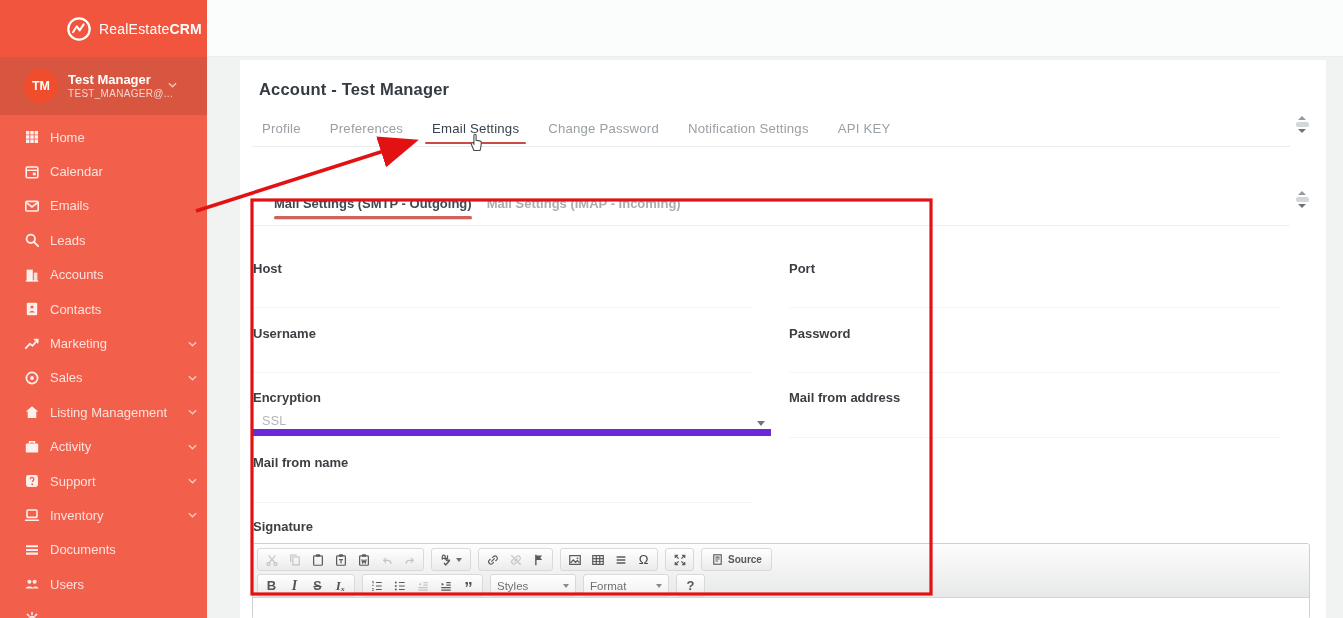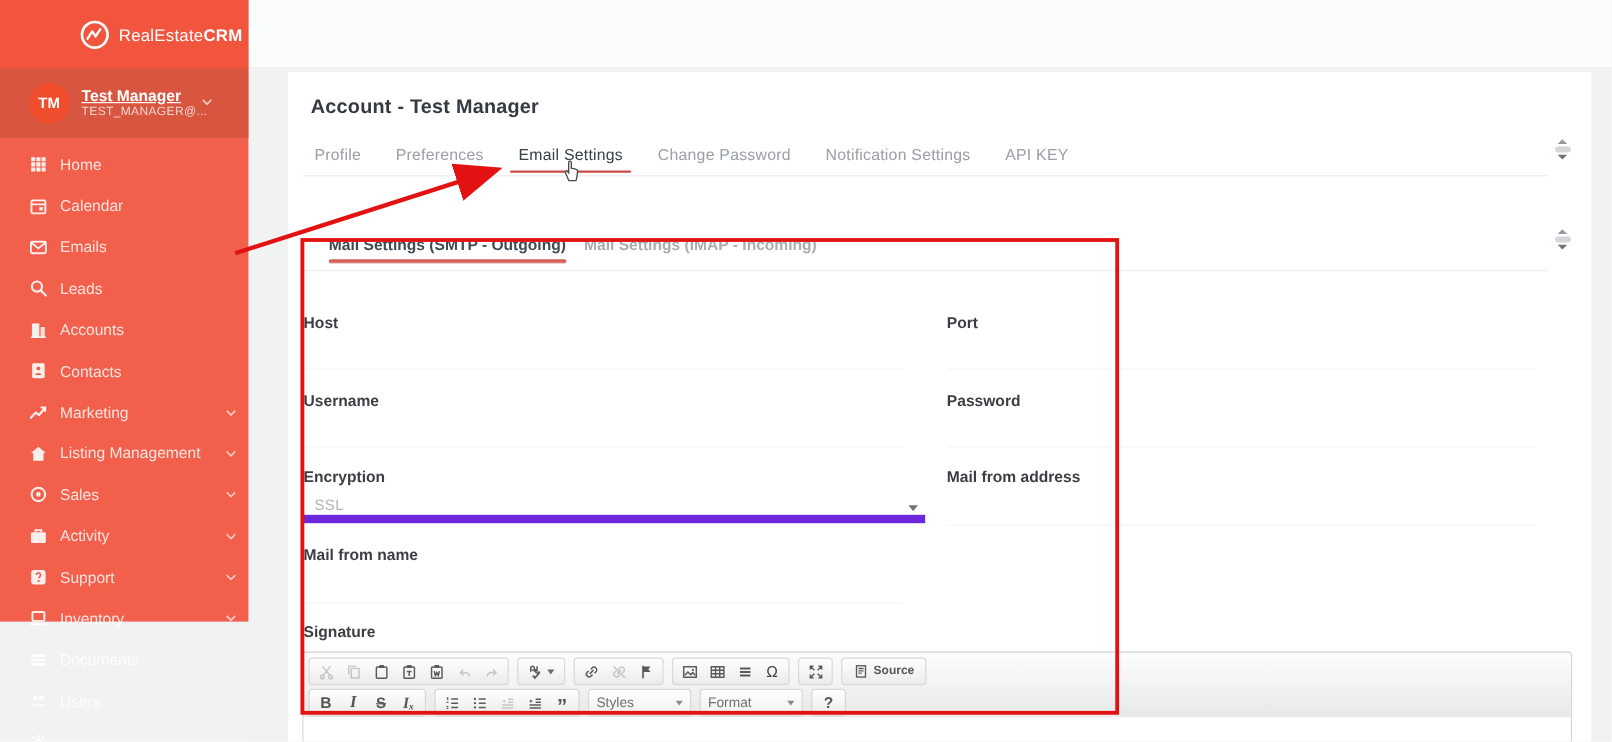--- a/index.html
+++ b/index.html
@@ -1,30 +1,30 @@
 <!DOCTYPE html>
 <html><head>
 <meta charset="utf-8">
 <style>
   * { margin:0; padding:0; box-sizing:border-box; }
   html,body { width:1343px; height:618px; }
   body { position:relative; overflow:hidden; background:#f1f2f3;
          font-family:"Liberation Sans", sans-serif; -webkit-font-smoothing:antialiased; }
 
   
-  .sidebar { position:absolute; left:0; top:0; width:207px; height:518px; background:#f25f4b; z-index:5; }
+  .sidebar { position:absolute; left:0; top:0; width:207px; height:618px; background:#f25f4b; z-index:5; }
   .logo-row { height:57px; background:#f2553e; display:flex; align-items:center; padding-left:66px; cursor:pointer; }
   .logo-row svg { width:26px; height:26px; margin-right:7px; flex:none; }
   .brand { color:#fff; font-size:14px; letter-spacing:.2px; white-space:nowrap; }
   .brand b { font-weight:800; }
   .user-row { height:58px; background:#d8553f; display:flex; align-items:center; padding-left:24px; position:relative; cursor:pointer; }
   .u-avatar { width:34px; height:34px; border-radius:50%; background:#ef4d2b; color:#fff; font-weight:bold;
               font-size:12.5px; display:flex; align-items:center; justify-content:center; flex:none; }
   .u-meta { margin-left:10px; line-height:1.25; }
-  .u-name { color:#fff; font-size:13px; font-weight:bold;text-decoration:underline; }
+  .u-name { color:#fff; font-size:13px; font-weight:bold; }
   .u-email { color:rgba(255,255,255,.75); font-size:10px; letter-spacing:.3px; }
   .u-chev { position:absolute; left:168px; top:25px; }
   .menu { position:absolute; top:120px; left:0; right:0; }
   .menu-item { height:34.4px; display:flex; align-items:center; padding:0 10px 0 24px;
                color:rgba(255,255,255,.82); font-size:13px; cursor:pointer; }
   .menu-item svg.mi { width:16px; height:16px; margin-right:10px; flex:none; color:rgba(255,255,255,.9); }
   .menu-item .chev { margin-left:auto; }
   .chev-svg { width:9px; height:6px; }
   .chev-svg path { stroke:rgba(255,255,255,.65); stroke-width:1.6; fill:none; }
 
@@ -191,33 +191,33 @@
             <path d="M1.8 12.2l4-4.4 2.8 2 4.8-5.8" fill="none" stroke="currentColor" stroke-width="1.8" stroke-linecap="round" stroke-linejoin="round"></path>
             <path d="M10.6 3.6h3v3" fill="none" stroke="currentColor" stroke-width="1.8" stroke-linecap="round"></path>
           </svg>
         <span>Marketing</span>
         <svg class="chev chev-svg" viewBox="0 0 10 6">
             <path d="M1 1l4 4 4-4"></path>
           </svg>
       </div>
       <div class="menu-item">
         <svg class="mi" viewBox="0 0 16 16">
-            <path d="M8 2.2L1.8 7.6h1.9V14h8.6V7.6h1.9z" fill="currentColor"></path>
-          </svg>
-        <span>Listing Management</span>
+            <circle cx="8" cy="8" r="5.6" fill="none" stroke="currentColor" stroke-width="1.7"></circle>
+            <circle cx="8" cy="8" r="1.9" fill="currentColor"></circle>
+          </svg>
+        <span>Sales</span>
         <svg class="chev chev-svg" viewBox="0 0 10 6">
             <path d="M1 1l4 4 4-4"></path>
           </svg>
       </div>
       <div class="menu-item">
         <svg class="mi" viewBox="0 0 16 16">
-            <circle cx="8" cy="8" r="5.6" fill="none" stroke="currentColor" stroke-width="1.7"></circle>
-            <circle cx="8" cy="8" r="1.9" fill="currentColor"></circle>
-          </svg>
-        <span>Sales</span>
+            <path d="M8 2.2L1.8 7.6h1.9V14h8.6V7.6h1.9z" fill="currentColor"></path>
+          </svg>
+        <span>Listing Management</span>
         <svg class="chev chev-svg" viewBox="0 0 10 6">
             <path d="M1 1l4 4 4-4"></path>
           </svg>
       </div>
       <div class="menu-item">
         <svg class="mi" viewBox="0 0 16 16">
             <rect x="1.8" y="4.6" width="12.4" height="9" rx="1.2" fill="currentColor"></rect>
             <path d="M5.6 4.4V2.8h4.8v1.6" fill="none" stroke="currentColor" stroke-width="1.6"></path>
           </svg>
         <span>Activity</span>

